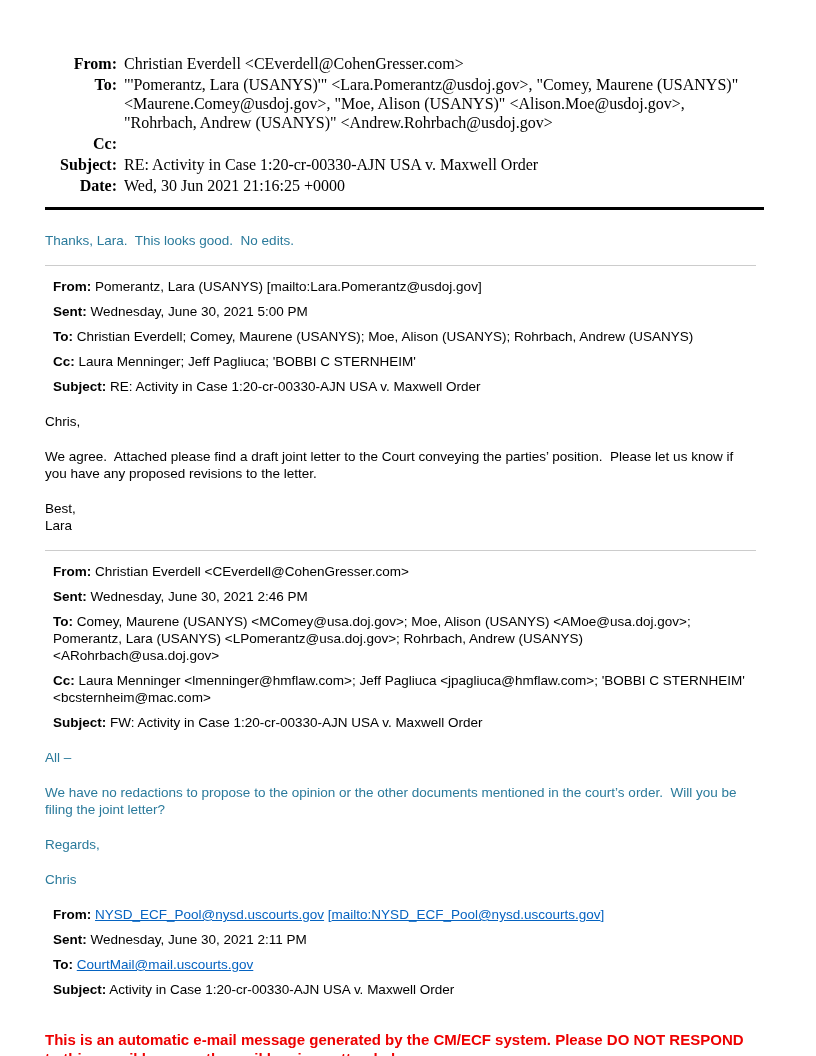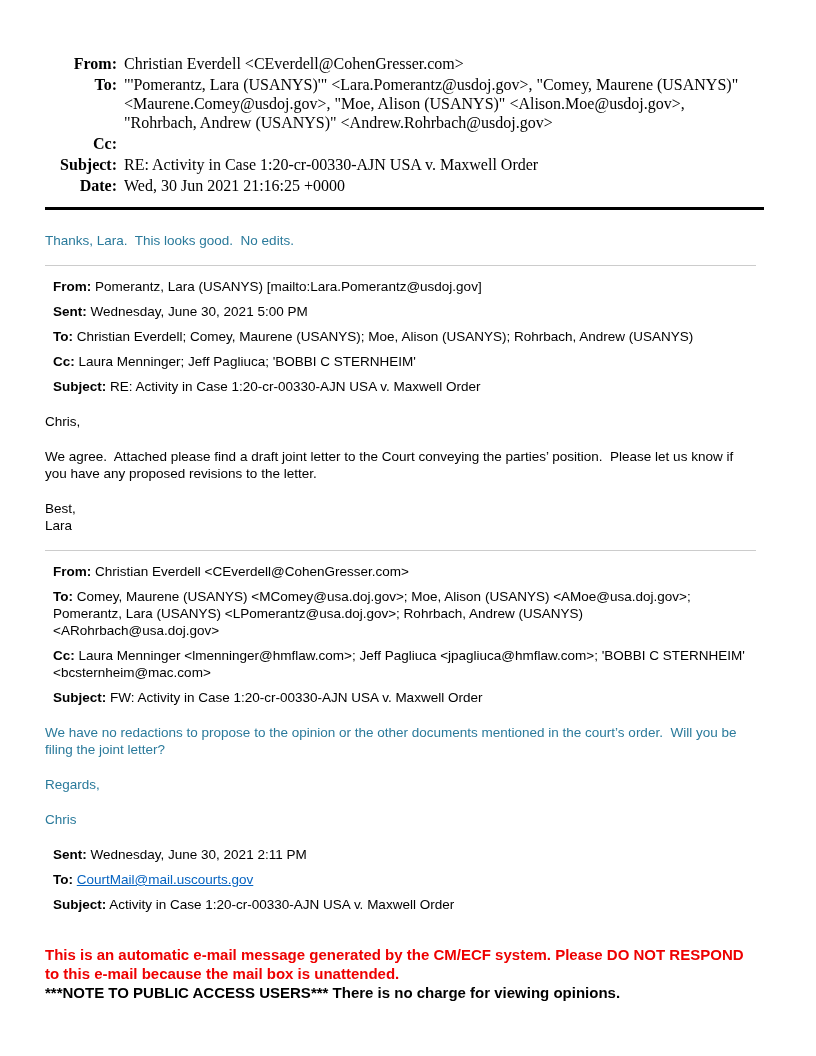--- a/index.html
+++ b/index.html
@@ -102,40 +102,50 @@
   </div>
 
   <hr class="divider">
 
   <div>
     <p class="qline">
       <span class="b" data-bind="email2.header.0.label">From:</span>
       <span data-bind="email2.header.0.value">Christian Everdell &lt;CEverdell@CohenGresser.com&gt;</span>
     </p>
     <p class="qline">
+      <span class="b" data-bind="email2.header.1.label">Sent:</span>
+      <span data-bind="email2.header.1.value">Wednesday, June 30, 2021 2:46 PM</span>
+    </p>
+    <p class="qline">
       <span class="b" data-bind="email2.header.2.label">To:</span>
       <span data-bind="email2.header.2.value">Comey, Maurene (USANYS) &lt;MComey@usa.doj.gov&gt;; Moe, Alison (USANYS) &lt;AMoe@usa.doj.gov&gt;; Pomerantz, Lara (USANYS) &lt;LPomerantz@usa.doj.gov&gt;; Rohrbach, Andrew (USANYS) &lt;ARohrbach@usa.doj.gov&gt;</span>
     </p>
     <p class="qline">
       <span class="b" data-bind="email2.header.3.label">Cc:</span>
       <span data-bind="email2.header.3.value">Laura Menninger &lt;lmenninger@hmflaw.com&gt;; Jeff Pagliuca &lt;jpagliuca@hmflaw.com&gt;; 'BOBBI C STERNHEIM' &lt;bcsternheim@mac.com&gt;</span>
     </p>
     <p class="qline">
       <span class="b" data-bind="email2.header.4.label">Subject:</span>
       <span data-bind="email2.header.4.value">FW: Activity in Case 1:20-cr-00330-AJN USA v. Maxwell Order</span>
     </p>
   </div>
 
   <div>
+    <p class="teal gap" data-bind="email2.body.0">All –</p>
     <p class="teal gap" data-bind="email2.body.1">We have no redactions to propose to the opinion or the other documents mentioned in the court’s order.  Will you be filing the joint letter?</p>
     <p class="teal gap" data-bind="email2.body.2">Regards,</p>
     <p class="teal gap" data-bind="email2.body.3">Chris</p>
   </div>
 
   <div class="gap">
+    <p class="qline">
+      <span class="b" data-bind="email3.from_label">From:</span>
+      <a class="link" data-bind="email3.from_link">NYSD_ECF_Pool@nysd.uscourts.gov</a>
+      <span class="link-blue" data-bind="email3.bracket_open">[</span><a class="link" data-bind="email3.mailto_link">mailto:NYSD_ECF_Pool@nysd.uscourts.gov</a><span class="link-blue" data-bind="email3.bracket_close">]</span>
+    </p>
     <p class="qline">
       <span class="b" data-bind="email3.sent_label">Sent:</span>
       <span data-bind="email3.sent_value">Wednesday, June 30, 2021 2:11 PM</span>
     </p>
     <p class="qline">
       <span class="b" data-bind="email3.to_label">To:</span>
       <a class="link" data-bind="email3.to_link">CourtMail@mail.uscourts.gov</a>
     </p>
     <p class="qline">
       <span class="b" data-bind="email3.subject_label">Subject:</span>

